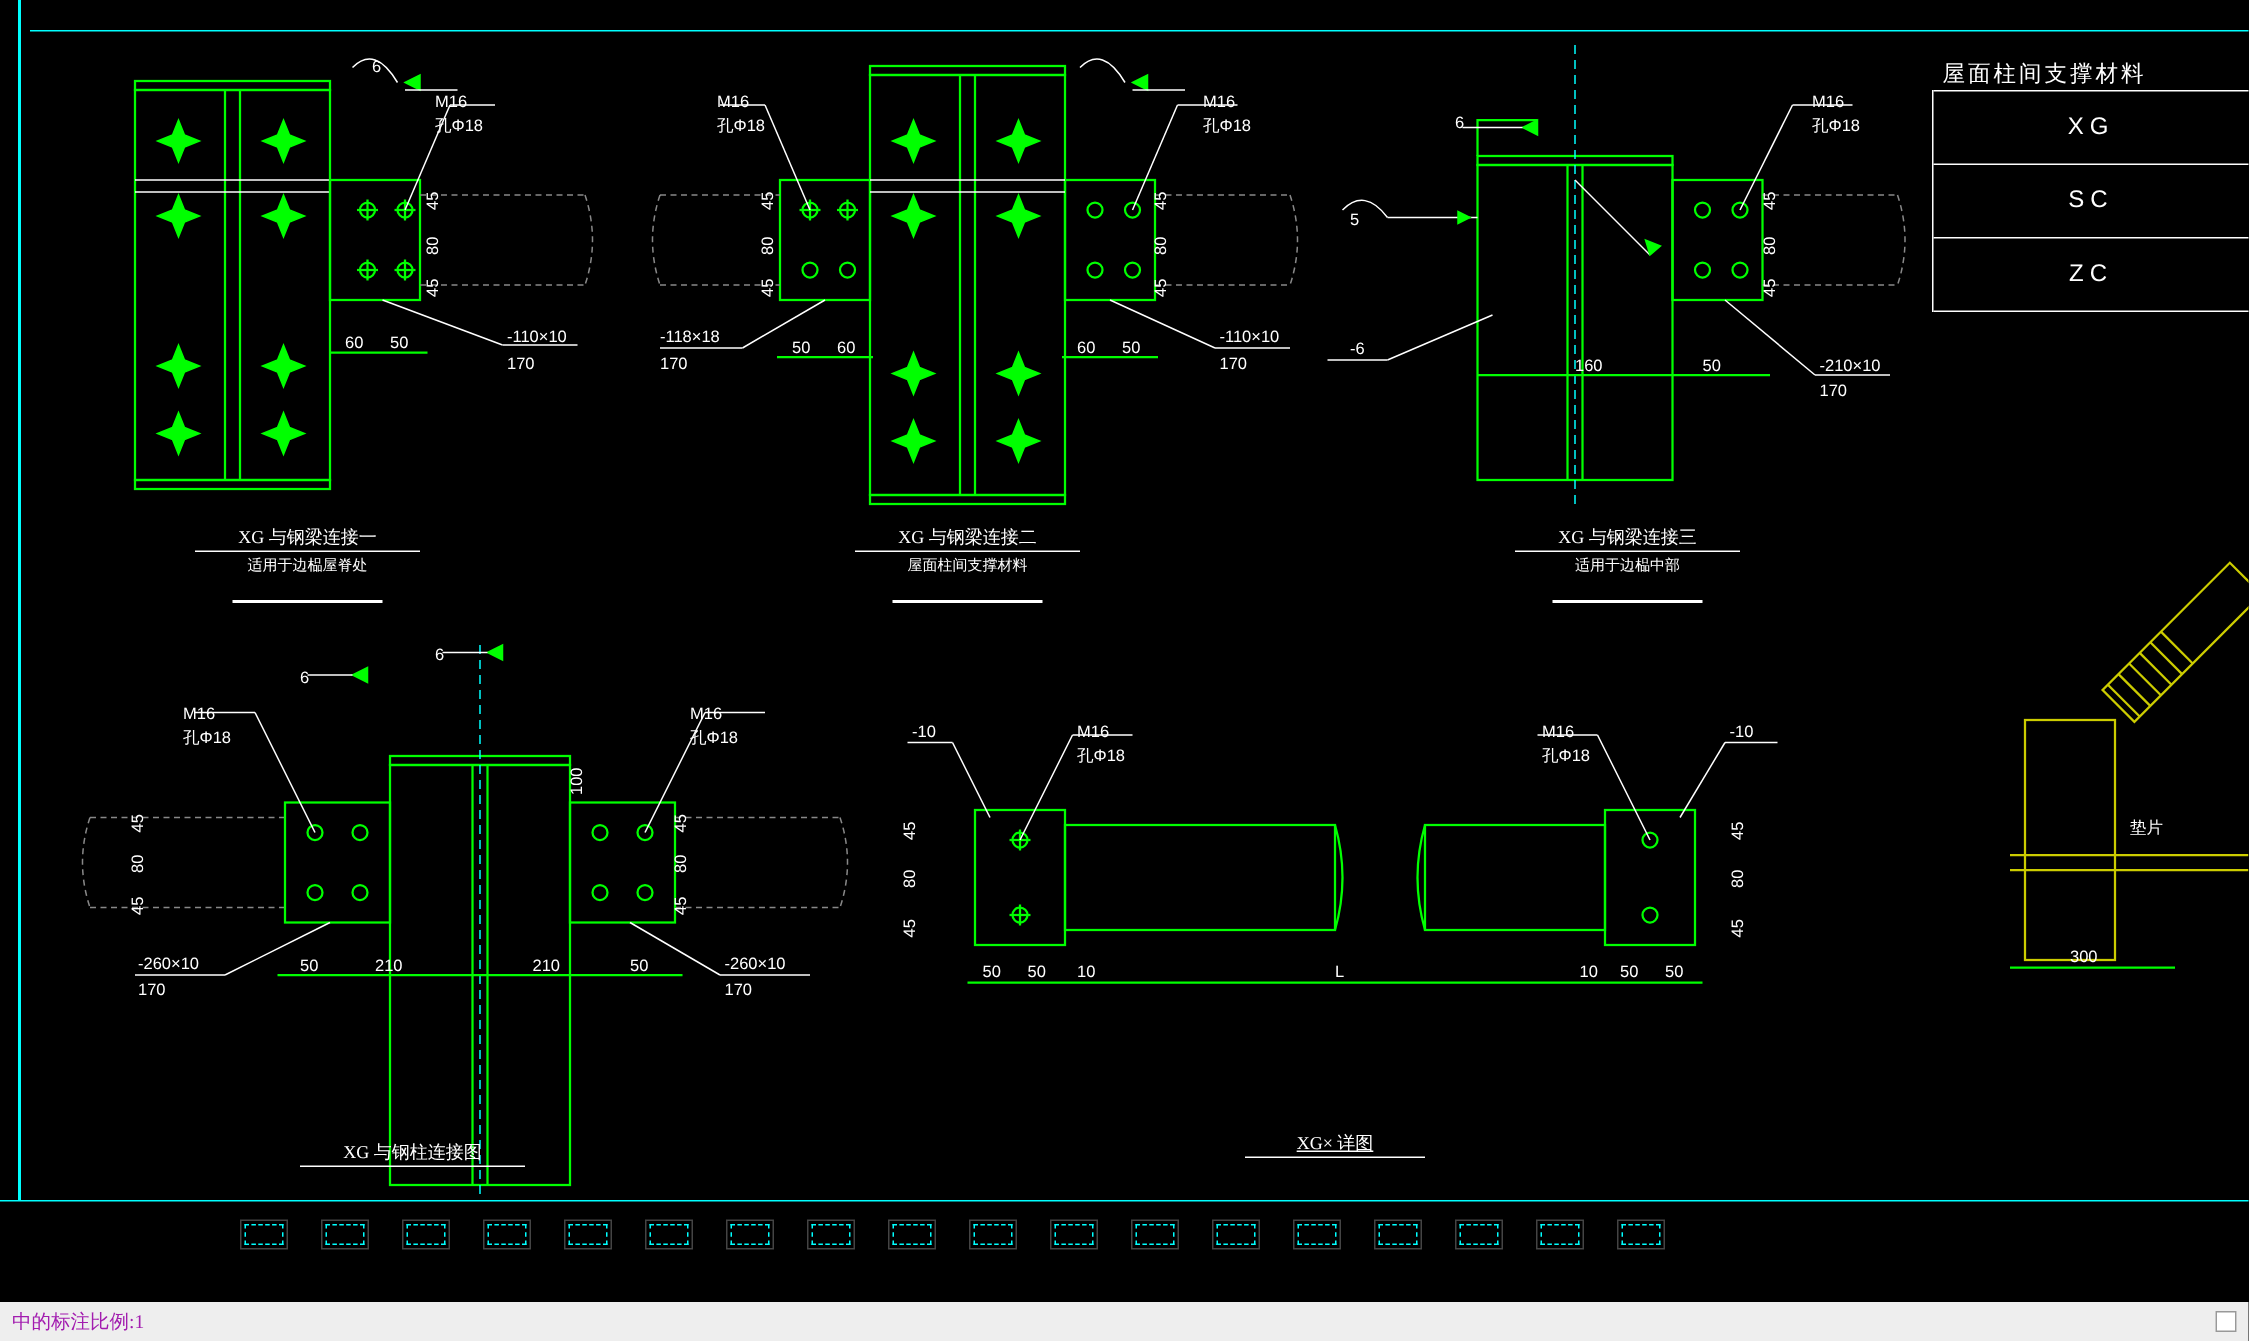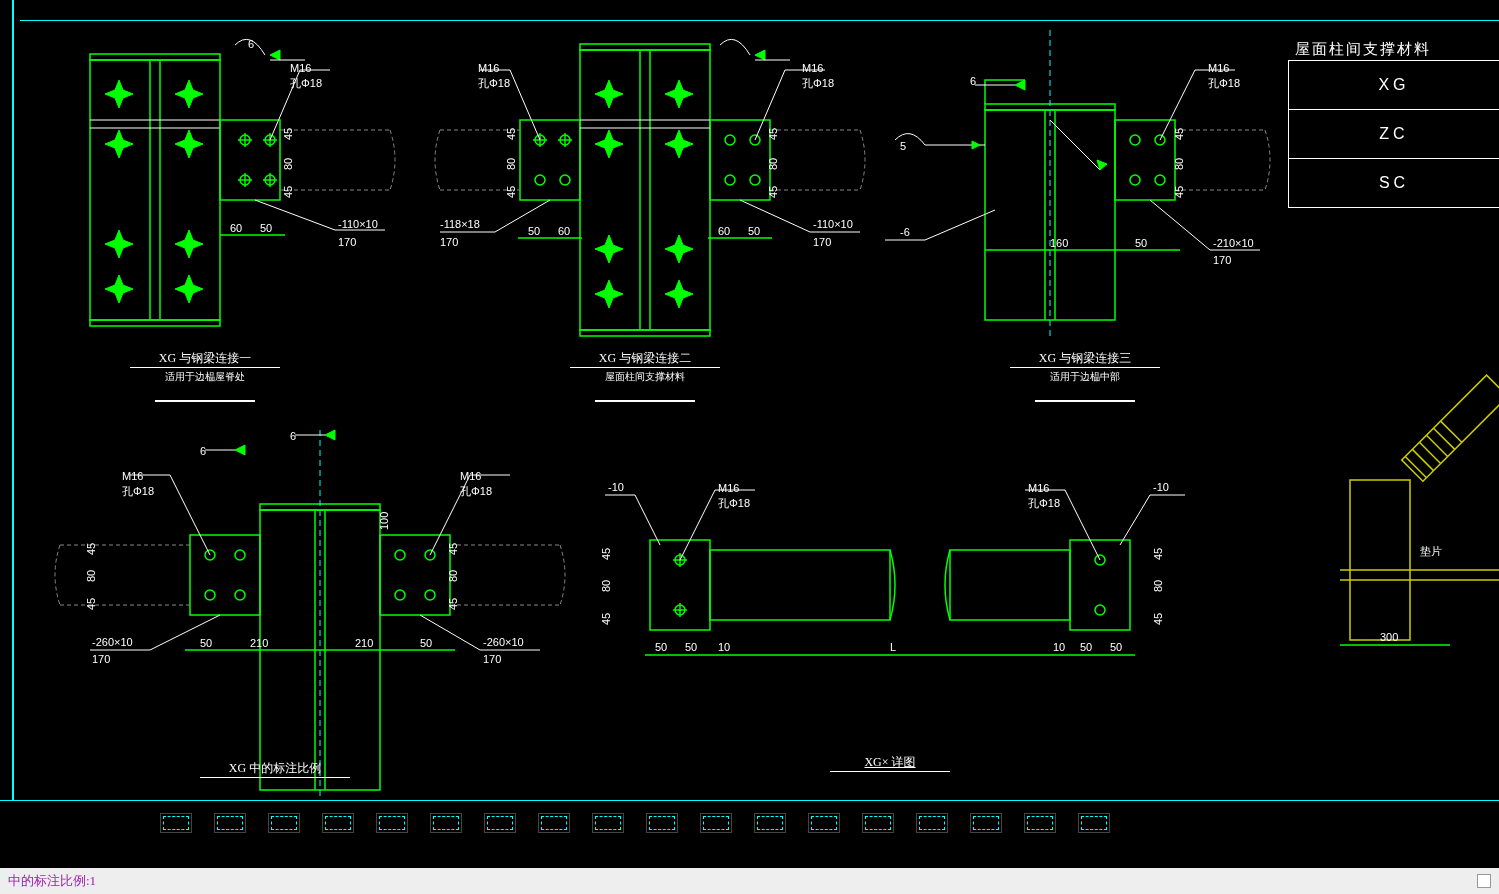--- a/index.html
+++ b/index.html
@@ -92,22 +92,22 @@
 <body>
 
 <div class="canvas">
 
   <div class="frame-line" style="left:12px; top:0; width:2px; height:820px;"></div>
   <div class="frame-line" style="left:20px; top:20px; width:1479px; height:1px;"></div>
 
   <div class="table">
     <div class="table-title">屋面柱间支撑材料</div>
     <div class="trow">XG</div>
+    <div class="trow">SC</div>
     <div class="trow">ZC</div>
-    <div class="trow">SC</div>
   </div>
 
   <svg width="1499" height="820">
 
     <g transform="translate(70,60)">
 
       <rect class="g" x="20" y="0" width="130" height="260"></rect>
       <line class="g" x1="80" y1="0" x2="80" y2="260"></line>
       <line class="g" x1="90" y1="0" x2="90" y2="260"></line>
       <rect class="g" x="20" y="-6" width="130" height="6"></rect>
@@ -426,21 +426,21 @@
 
   <div class="lbl underline" style="left:130px; top:350px; width:150px;">XG 与钢梁连接一</div>
   <div class="sub heavy-underline" style="left:155px; top:370px; width:100px;">适用于边榀屋脊处</div>
 
   <div class="lbl underline" style="left:570px; top:350px; width:150px;">XG 与钢梁连接二</div>
   <div class="sub heavy-underline" style="left:595px; top:370px; width:100px;">屋面柱间支撑材料</div>
 
   <div class="lbl underline" style="left:1010px; top:350px; width:150px;">XG 与钢梁连接三</div>
   <div class="sub heavy-underline" style="left:1035px; top:370px; width:100px;">适用于边榀中部</div>
 
-  <div class="lbl underline" style="left:200px; top:760px; width:150px;">XG 中的标注比例</div>
+  <div class="lbl underline" style="left:200px; top:760px; width:150px;">XG 与钢柱连接图</div>
   <div class="lbl underline" style="left:830px; top:754px; width:120px;text-decoration:underline;">XG× 详图</div>
 
   <div class="bottom-panel">
     <div class="palette-row">
       <div class="palette-item"></div>
       <div class="palette-item"></div>
       <div class="palette-item"></div>
       <div class="palette-item"></div>
       <div class="palette-item"></div>
       <div class="palette-item"></div>

